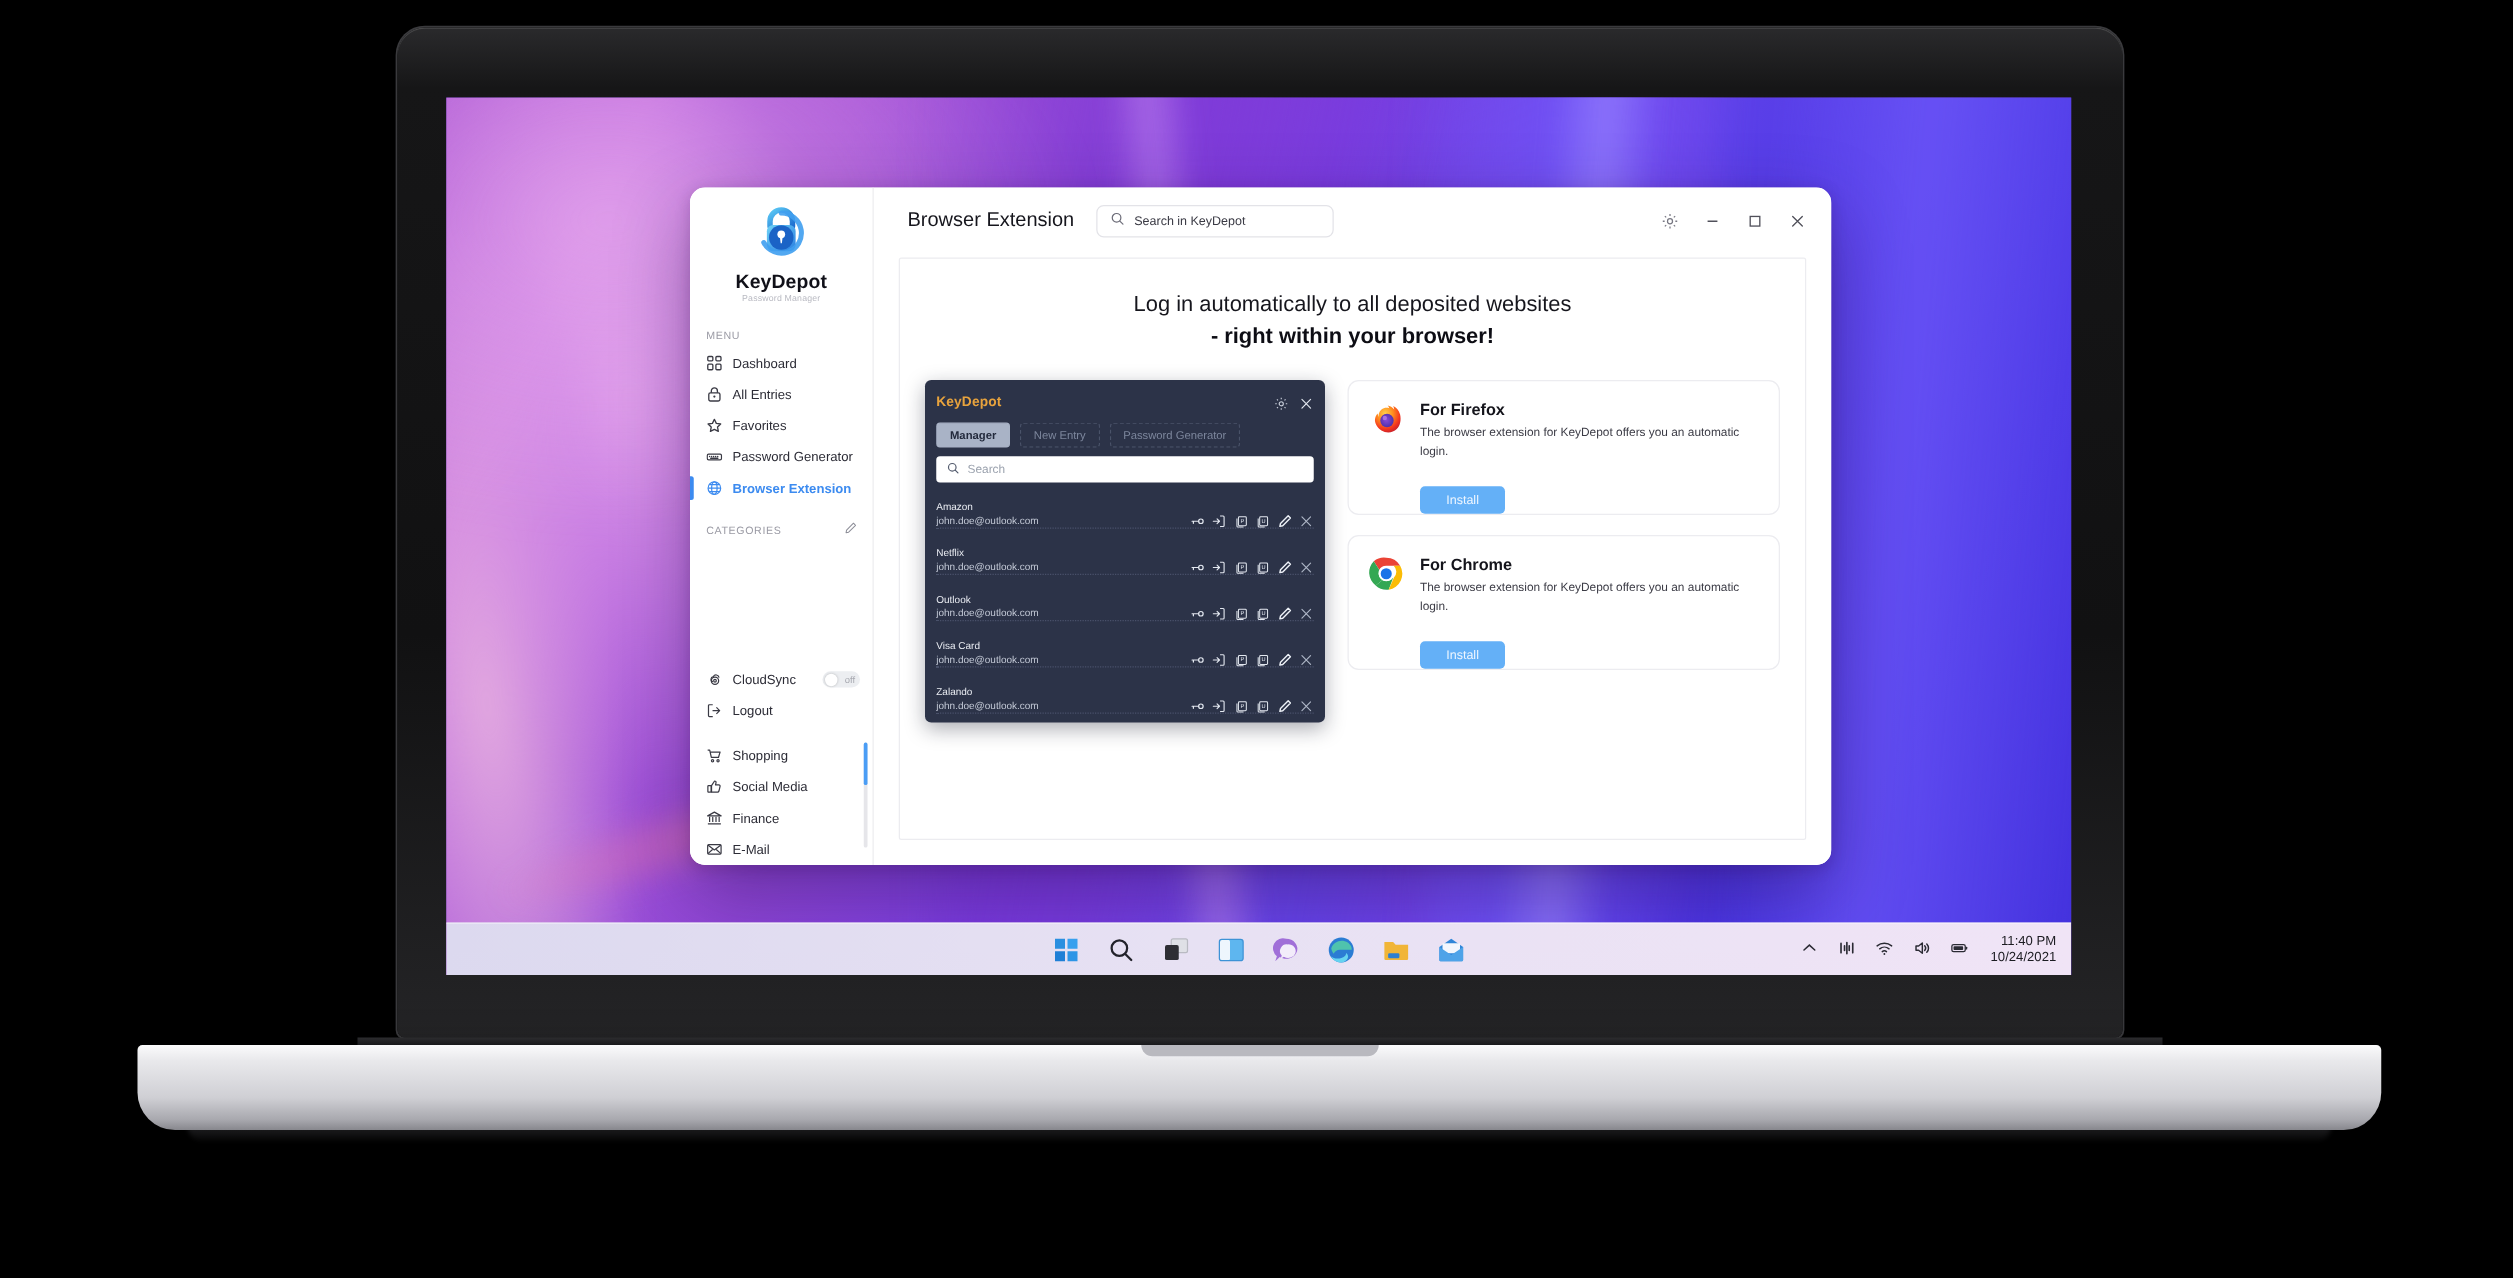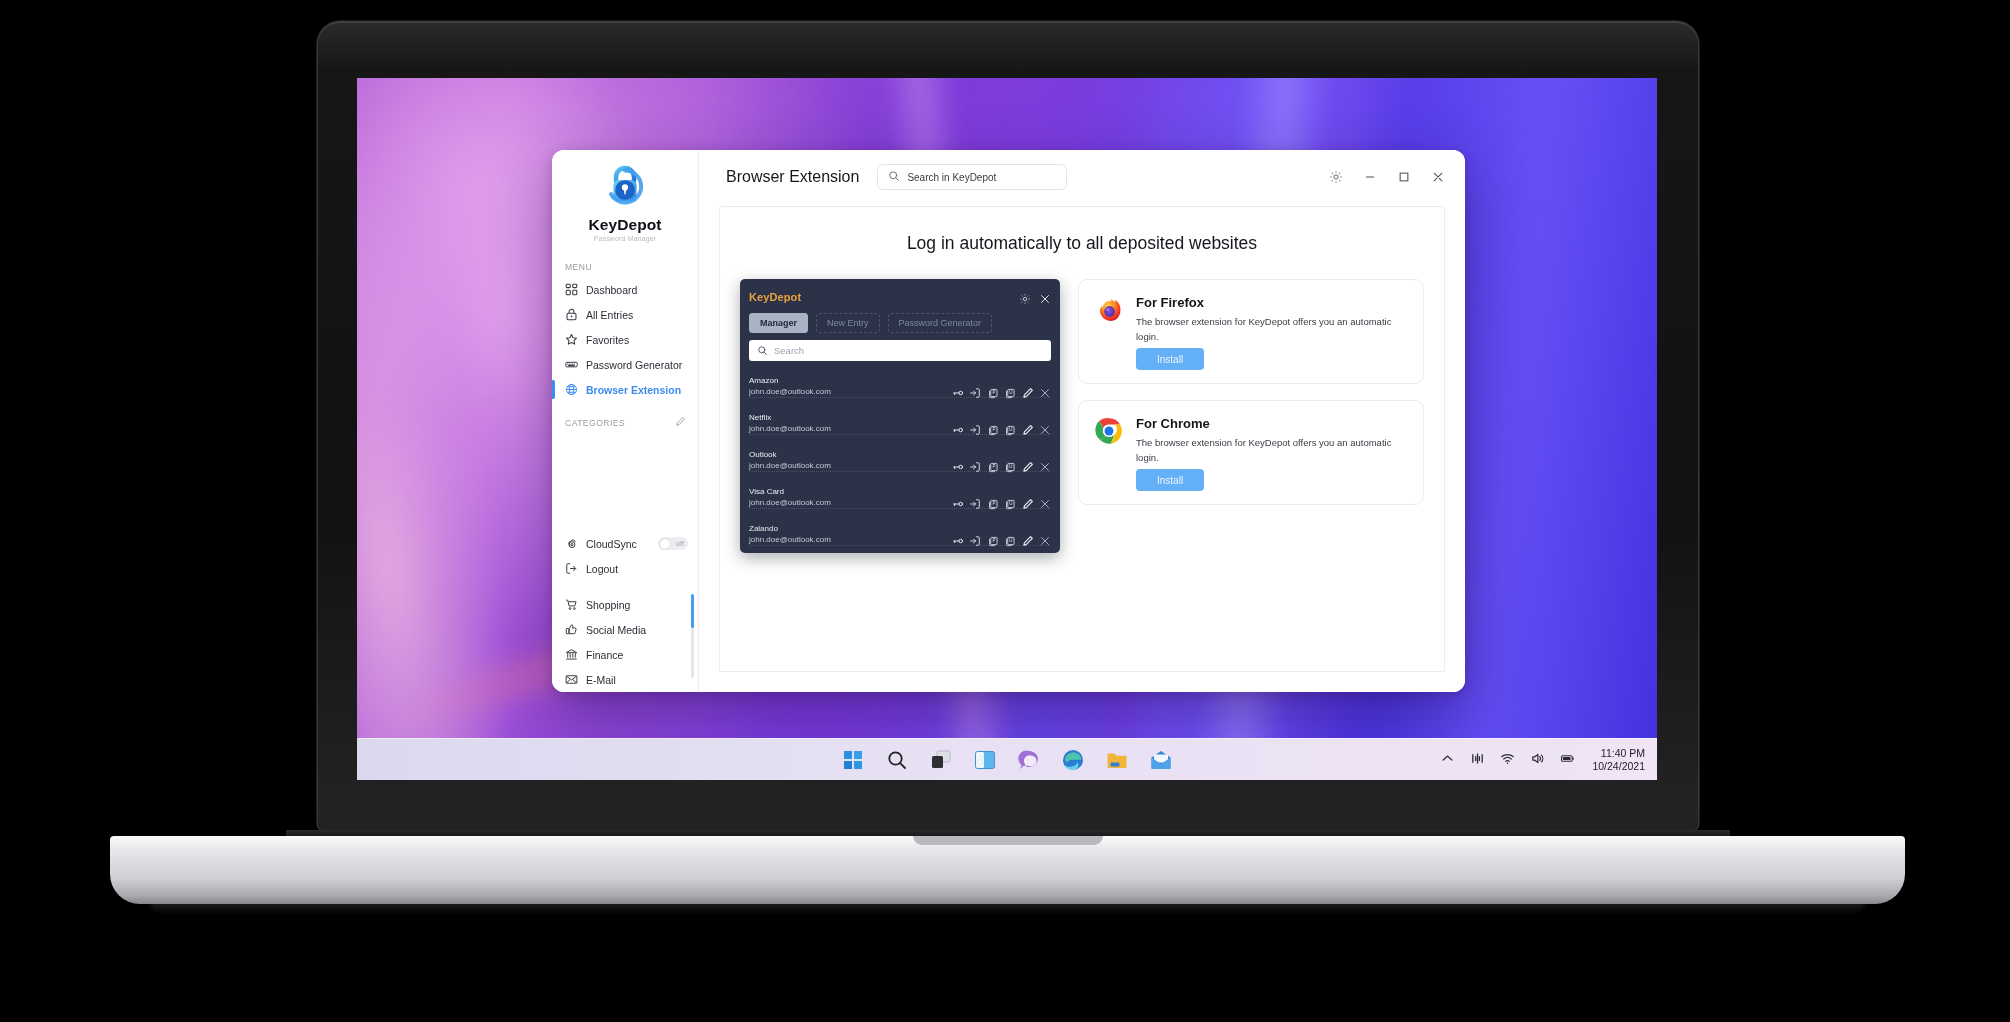--- a/index.html
+++ b/index.html
@@ -227,27 +227,27 @@
   .ext-row .meta{ min-width:0; }
   .ext-row .site{ font-size:8px; color:#e9ecf2; line-height:11px; }
   .ext-row .user{ font-size:8px; color:#c3c9d6; line-height:11px; }
   .ext-row .acts{ margin-left:auto; display:flex; align-items:center; gap:5.5px; }
   .act{ width:12px; height:12px; display:block; cursor:pointer; }
 
   
   #browser-cards{ flex:1; display:flex; flex-direction:column; gap:16px; min-width:0; }
   .bcard{
     border:1px solid #ececf0; border-radius:9px; background:#fff;
-    padding:15px 16px 13px 16px; display:flex; gap:13px;
+    padding:15px 16px 0 16px; display:flex; gap:13px;
   }
   .bcard .logo{ width:28px; height:28px; flex:0 0 28px; margin-top:1px; }
   .bcard .btitle{ font-size:13px; font-weight:bold; color:#14141b; }
   .bcard .btext{ font-size:9.5px; color:#3b3b45; line-height:14.5px; margin-top:5px; }
   .bcard .install{
-    margin-top:4px; display:inline-flex; align-items:center; justify-content:center;
+    margin-top:20px; display:inline-flex; align-items:center; justify-content:center;
     height:22px; padding:0 21px; border-radius:4px; background:#64b0f7;
     color:#eef6ff; font-size:10px; cursor:pointer; border:none;
     font-family:"Liberation Sans", sans-serif;
   }
 </style>
 </head>
 <body>
 
 <div id="stage">
 
@@ -471,20 +471,21 @@
                   <path d="M3.6 3.6l8.8 8.8M12.4 3.6l-8.8 8.8"></path>
                 </svg>
             </span>
           </div>
         </div>
 
         <div id="content-card">
 
           <div id="headline">
             <div class="l1">Log in automatically to all deposited websites</div>
+            <div class="l2">- right within your browser!</div>
           </div>
 
           <div id="panels">
 
             <div id="ext-popup">
               <div id="ext-head">
                 <div id="ext-title">KeyDepot</div>
                 <div id="ext-head-icons">
                   <span class="ext-hi">
                     <svg viewBox="0 0 16 16" width="12" height="12" fill="none" stroke="#c9cfdb" stroke-width="1.2">

